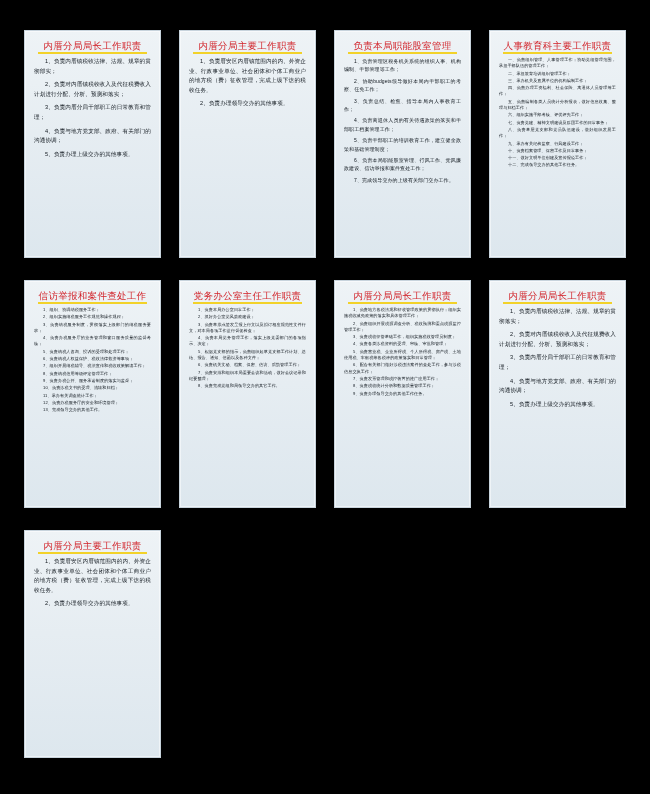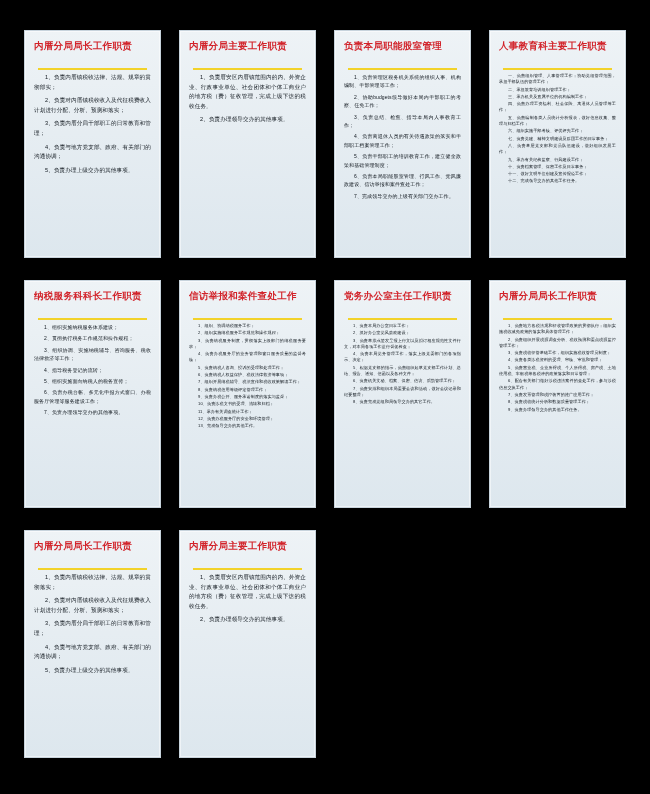--- a/index.html
+++ b/index.html
@@ -25,26 +25,27 @@
     border:1px solid #c7d3dc;
     box-shadow:0 0 0 1px rgba(255,255,255,.5) inset;
     padding:9px 9px 6px 9px;
     box-sizing:border-box;
     display:flex;
     flex-direction:column;
     overflow:hidden;
   }
   .card-title{
     color:#d2232a;
-    font-weight:bold;
+    font-weight:normal;
     font-size:9.5px;
     line-height:12px;
+    text-align:center;
     letter-spacing:.3px;
     margin:0 0 3px 0;
-    padding-bottom:18px;
+    padding-bottom:2px;
     position:relative;
     white-space:nowrap;
     overflow:hidden;
     text-overflow:clip;
   }
   .card-title::after{
     content:"";
     position:absolute;
     left:4px;right:4px;bottom:0;
     height:2px;
@@ -116,32 +117,20 @@
         <p>六、组织实施干部考核、评优评先工作；</p>
         <p>七、负责党建、精神文明建设及群团工作的日常事务；</p>
         <p>八、负责基层党支部和党员队伍建设，做好组织发展工作；</p>
         <p>九、承办有关纪检监察、行风建设工作；</p>
         <p>十、负责档案管理、保密工作及日常事务；</p>
         <p>十一、做好文明单位创建及宣传报道工作；</p>
         <p>十二、完成领导交办的其他工作任务。</p>
       </div>
     </div>
 
-    <div class="card mid">
-      <div class="card-title">纳税服务科科长工作职责</div>
-      <div class="card-body">
-        <p>1、组织实施纳税服务体系建设；</p>
-        <p>2、贯彻执行税务工作规范和操作规程；</p>
-        <p>3、组织协调、实施纳税辅导、咨询服务、税收法律救济等工作；</p>
-        <p>4、指导税务登记的流转；</p>
-        <p>5、组织实施面向纳税人的税务宣传；</p>
-        <p>6、负责办税台帐、多元化申报方式窗口、办税服务厅管理等服务建设工作；</p>
-        <p>7、负责办理领导交办的其他事项。</p>
-      </div>
-    </div>
 
     <div class="card dense">
       <div class="card-title">信访举报和案件查处工作</div>
       <div class="card-body">
         <p>1、组织、协调纳税服务工作；</p>
         <p>2、组织实施纳税服务工作规范和操作规程；</p>
         <p>3、负责纳税服务制度，贯彻落实上级部门的纳税服务要求；</p>
         <p>4、负责办税服务厅的业务管理和窗口服务质量的监督考核；</p>
         <p>5、负责纳税人咨询、投诉的受理和处理工作；</p>
         <p>6、负责纳税人权益保护、税收法律救济等事项；</p>

